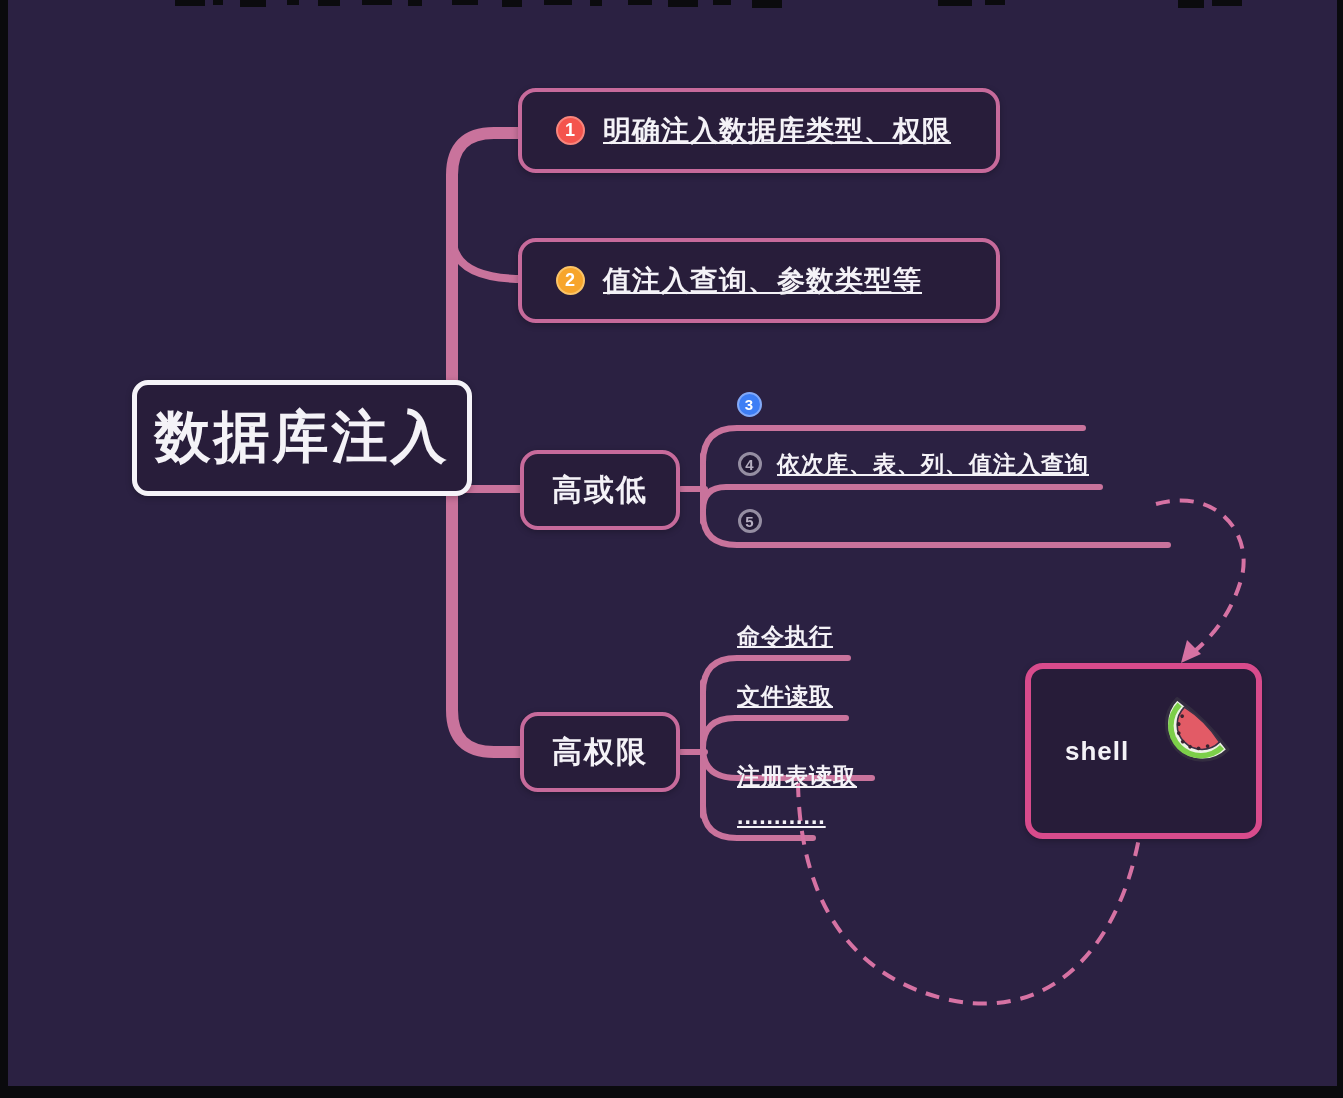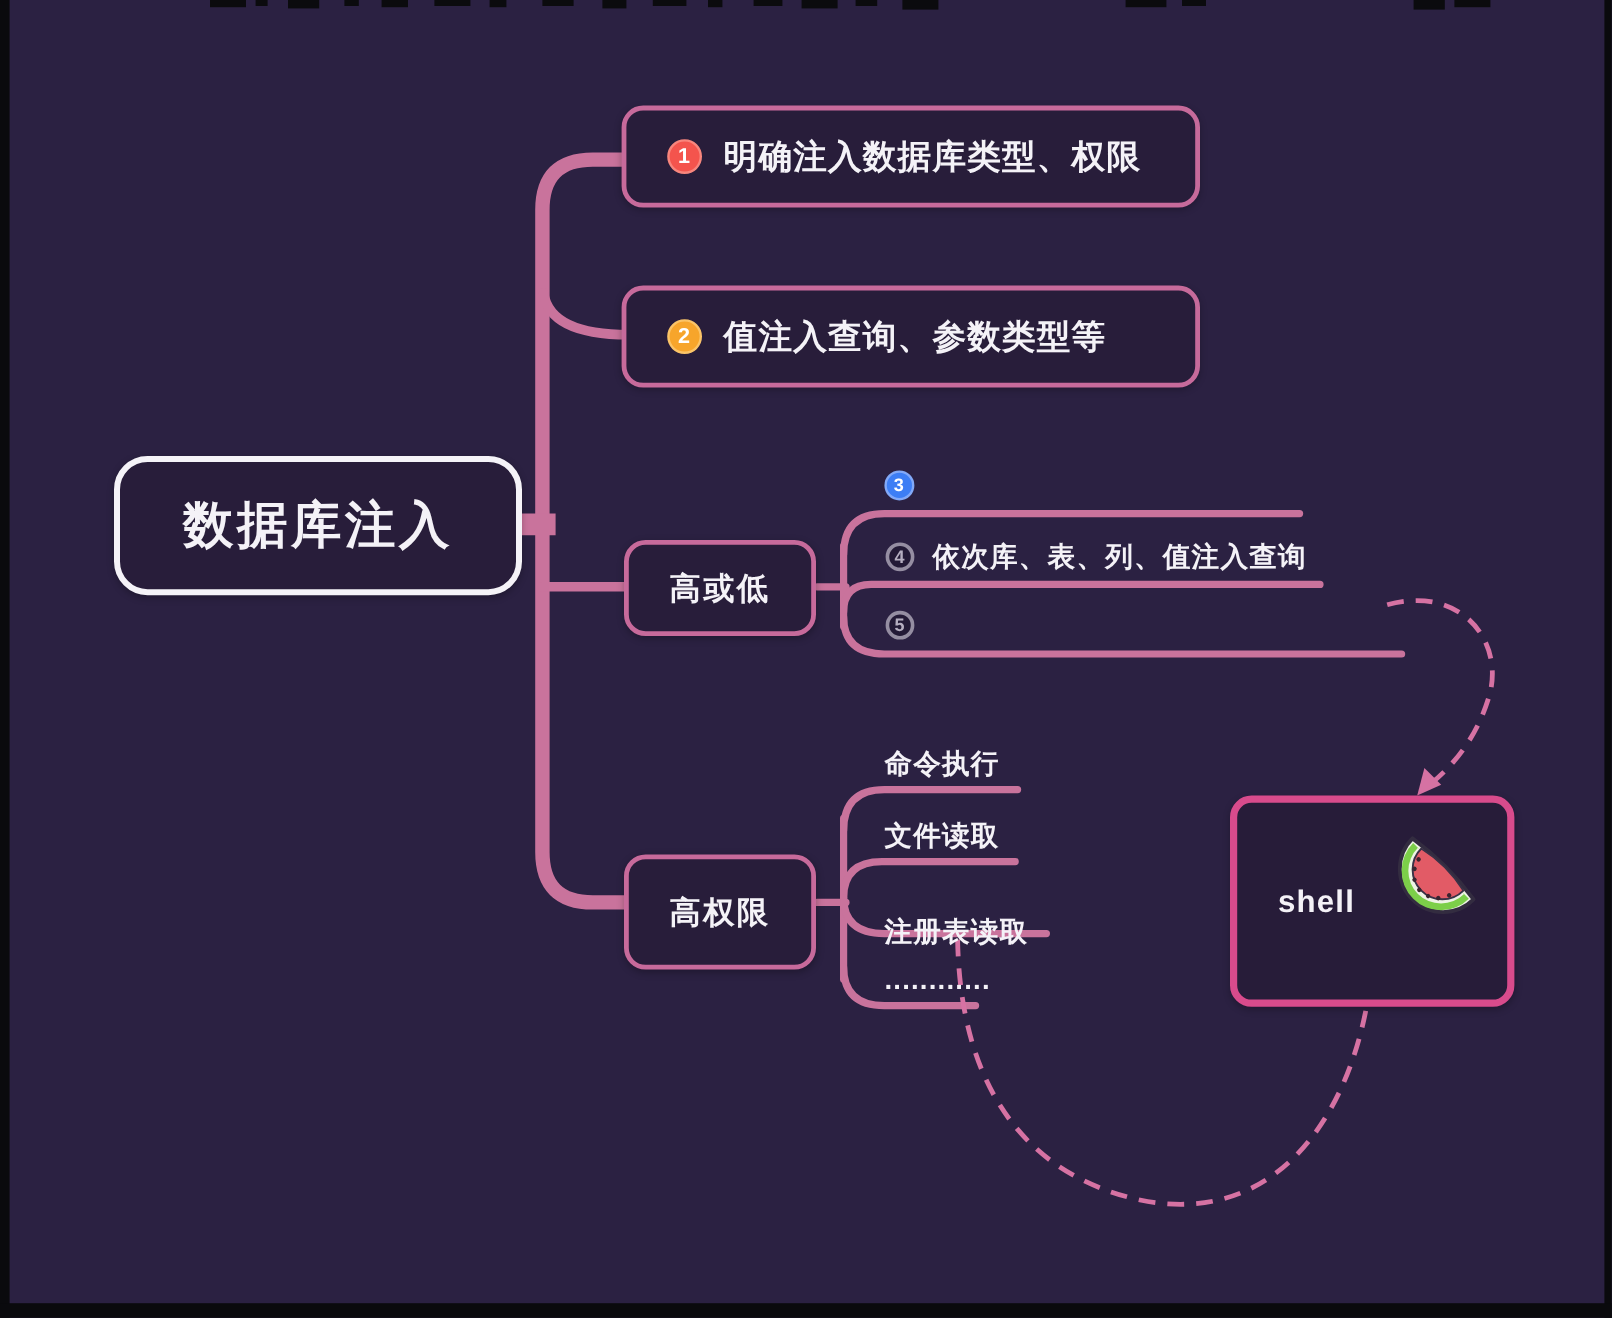--- a/index.html
+++ b/index.html
@@ -15,40 +15,40 @@
   .frame.right{right:0;top:0;width:6px;height:1098px;}
   .frame.bottom{left:0;bottom:0;width:1343px;height:12px;}
   .frag{position:absolute;top:0;background:#0b0b0e;z-index:41;}
   svg.connectors{position:absolute;left:0;top:0;z-index:1;pointer-events:none;}
   .node{
     position:absolute;display:flex;align-items:center;justify-content:center;
     background:#281d3a;border:4px solid #c76a9b;border-radius:18px;
     font-weight:700;z-index:10;box-shadow:0 2px 6px rgba(0,0,0,0.25);
   }
   .node-root{
-    border:5px solid #f5f3f8;border-radius:28px;
-    font-size:42px;letter-spacing:3px;
+    border:5px solid #f5f3f8;border-radius:16px;
+    font-size:56px;letter-spacing:3px;margin-left:37px;
   }
   .node-branch{font-size:28px;letter-spacing:1px;justify-content:flex-start;padding-left:34px;gap:18px;}
-  .node-small{font-size:26px;letter-spacing:2px;}
+  .node-small{font-size:30px;letter-spacing:2px;}
   .node-shell{border:6px solid #d84b8c;border-radius:18px;font-size:26px;justify-content:flex-start;padding-left:34px;background:#271c39;}
   .badge{
     border-radius:50%;display:inline-flex;align-items:center;justify-content:center;
     font-weight:700;color:#fff;flex:0 0 auto;
   }
   .badge-1{width:29px;height:29px;font-size:18px;background:#f4544d;border:2px solid #f8867d;}
   .badge-2{width:29px;height:29px;font-size:18px;background:#f7a52b;border:2px solid #fac express;}
   .badge-2{width:29px;height:29px;font-size:18px;background:#f7a52b;border:2px solid #fbc468;}
   .badge-3{width:25px;height:25px;font-size:15px;background:#3d7ef5;border:2px solid #82a9f8;}
   .badge-gray{width:24px;height:24px;font-size:15px;background:rgba(10,6,20,0.25);border:3px solid #958ea2;color:#b5aec0;}
   .leaf{
     position:absolute;display:flex;align-items:center;gap:15px;height:32px;
     font-weight:700;font-size:23px;z-index:10;letter-spacing:1px;
   }
-  .leaf-label{white-space:nowrap;}
+  .leaf-label{white-space:nowrap;text-decoration:underline;}
   .shell-label{letter-spacing:1px;}
   .watermelon{position:absolute;right:18px;top:26px;}
 </style>
 </head>
 <body>
 
 <div class="canvas">
 
   <svg class="connectors" width="1343" height="1098" viewBox="0 0 1343 1098">
 
@@ -103,21 +103,21 @@
   </div>
   <div class="leaf" style="left:738px;top:448px;">
     <span class="badge badge-gray">4</span>
     <span class="leaf-label">依次库、表、列、值注入查询</span>
   </div>
   <div class="leaf" style="left:738px;top:505px;">
     <span class="badge badge-gray">5</span>
     <span class="leaf-label"></span>
   </div>
 
-  <div class="node node-small" style="left:520px;top:712px;width:160px;height:96px;">
+  <div class="node node-small" style="left:520px;top:712px;width:160px;height:80px;">
     <span>高权限</span>
   </div>
 
   <div class="leaf" style="left:737px;top:620px;">
     <span class="leaf-label">命令执行</span>
   </div>
   <div class="leaf" style="left:737px;top:680px;">
     <span class="leaf-label">文件读取</span>
   </div>
   <div class="leaf" style="left:737px;top:760px;">

